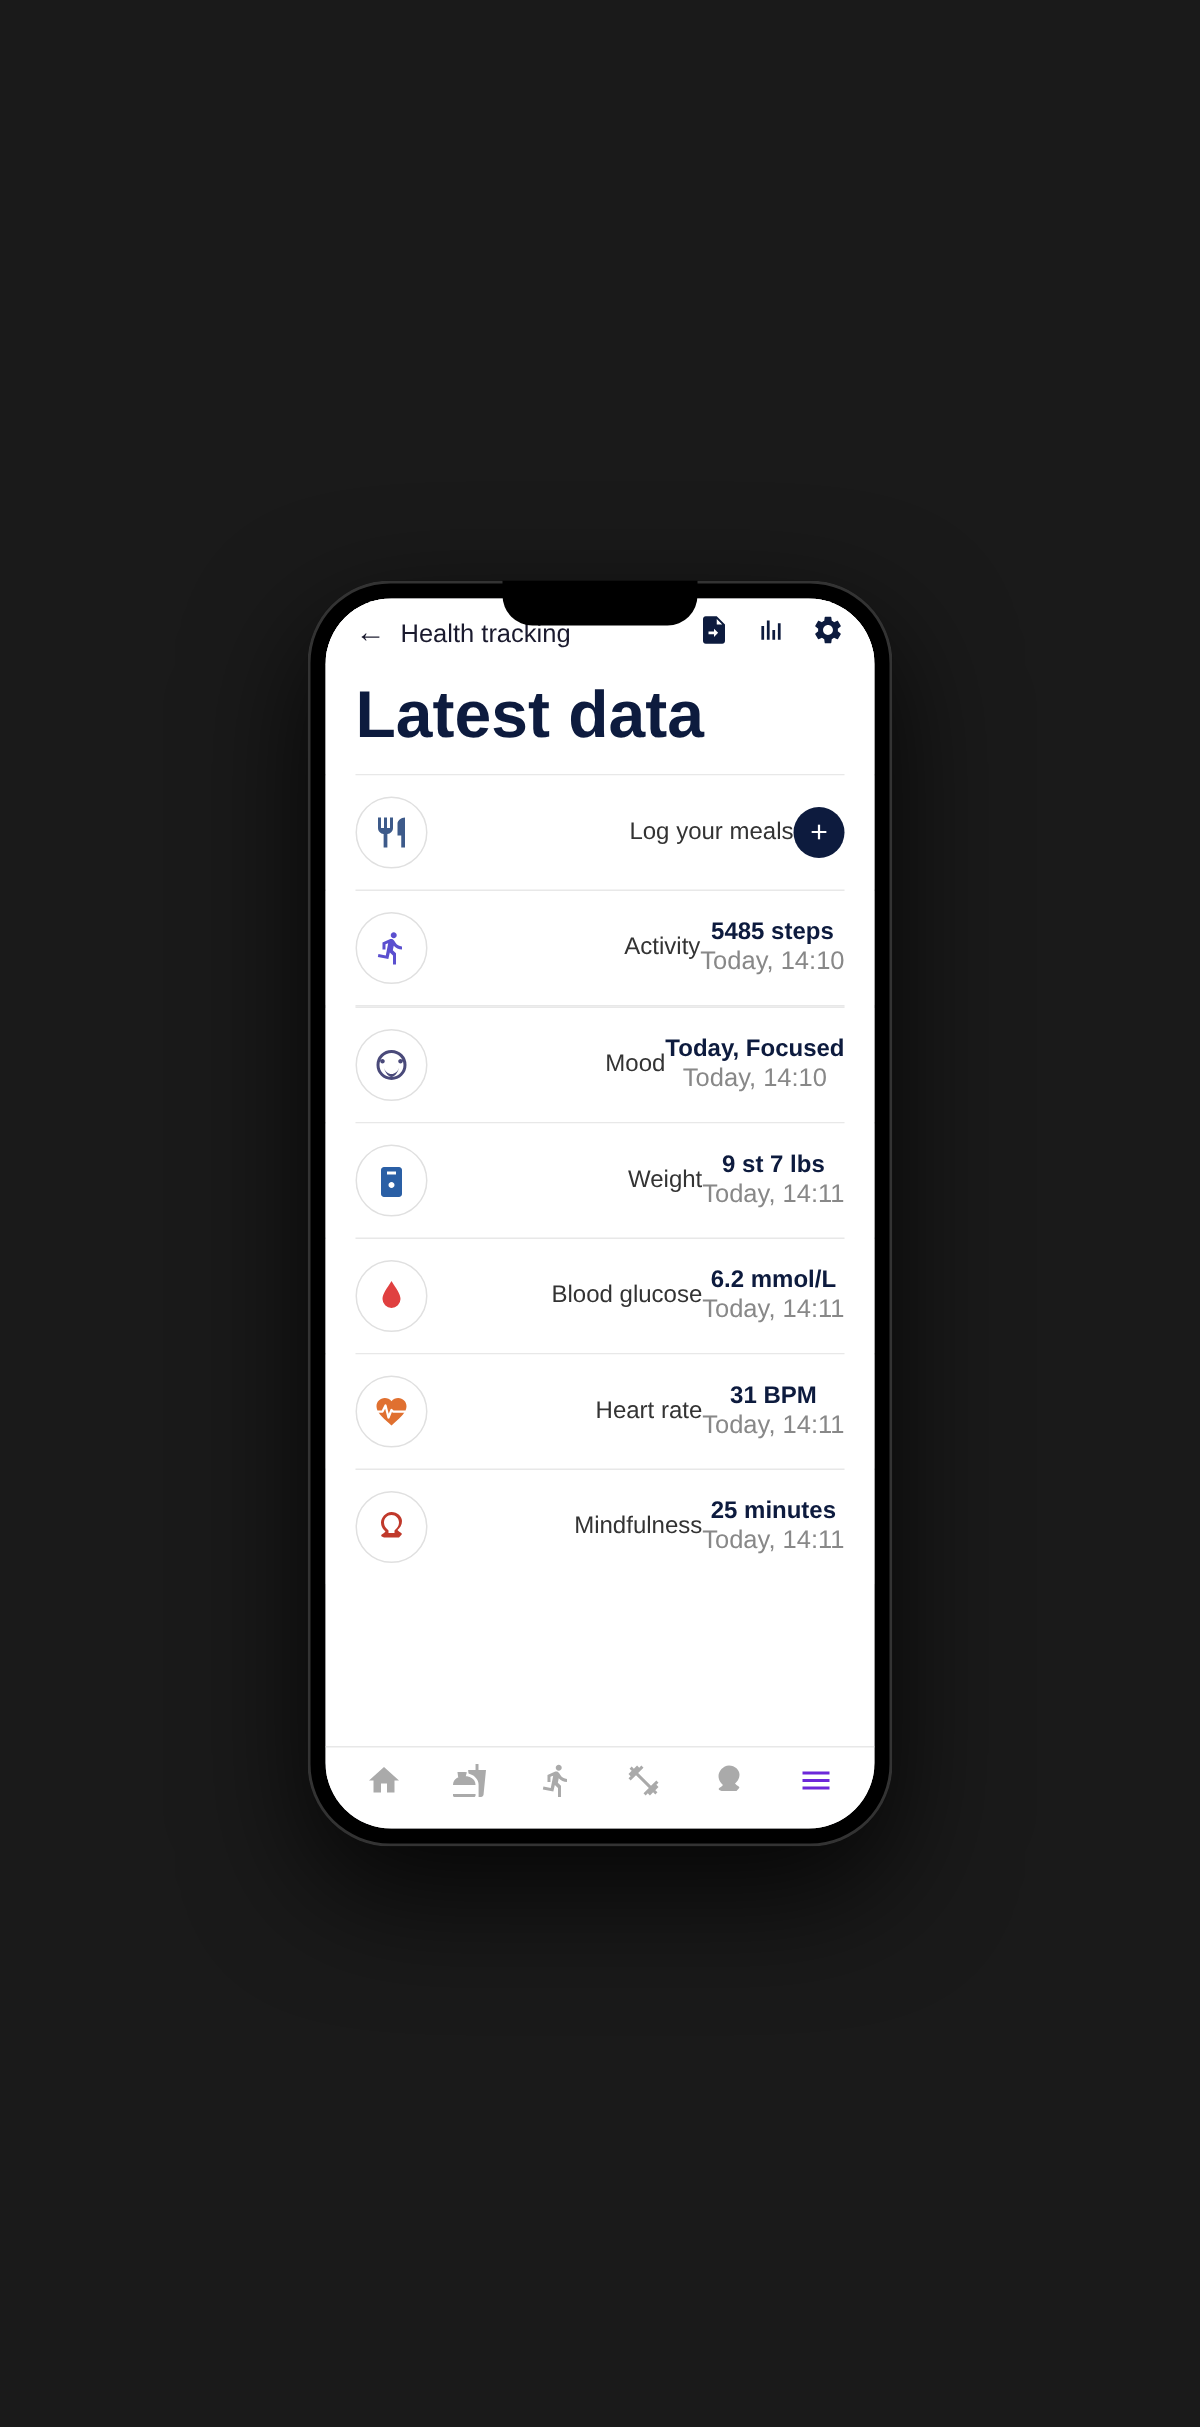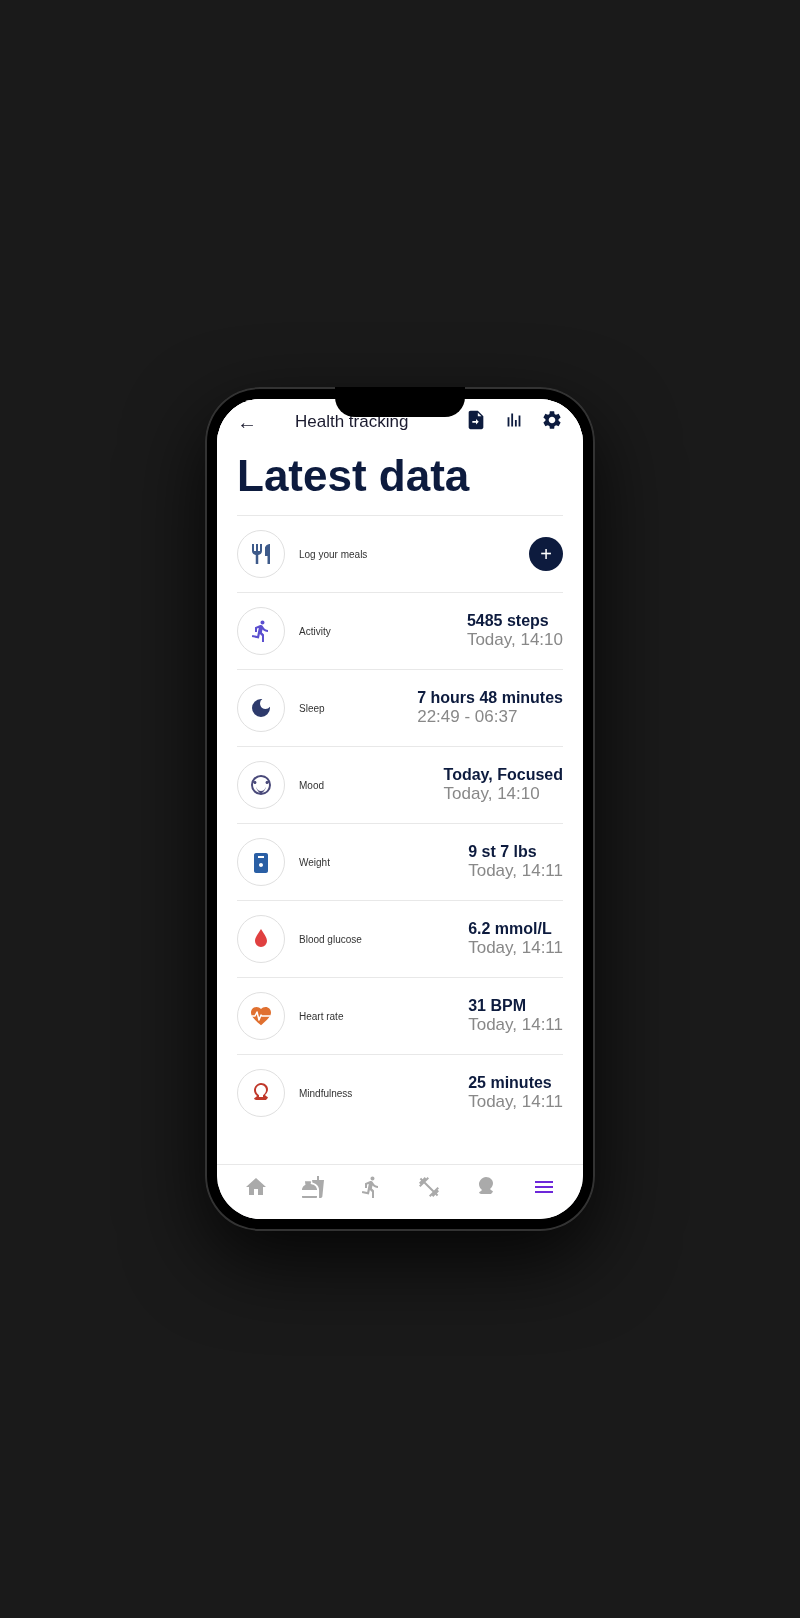--- a/index.html
+++ b/index.html
@@ -136,21 +136,20 @@
     }
     .back-arrow {
       font-size: 20px;
       color: #1a1a2e;
       font-weight: 300;
     }
     .nav-title {
       font-size: 17px;
       color: #1a1a2e;
       font-weight: 400;
-      margin-left: 28px;
     }
     .nav-icons {
       display: flex;
       align-items: center;
       gap: 16px;
     }
     .page-title {
       font-size: 44px;
       font-weight: 800;
       color: #0d1b3e;
@@ -179,27 +178,28 @@
       border-radius: 50%;
       border: 1.5px solid #e0e0e0;
       display: flex;
       align-items: center;
       justify-content: center;
       flex-shrink: 0;
       margin-right: 14px;
       background: #fff;
     }
     .item-label {
-      font-size: 10px;
+      font-size: 16px;
       color: #333;
       font-weight: 400;
       flex: 1;
+      text-align: right;
     }
     .item-value-wrap {
-      text-align: left;
+      text-align: center;
     }
     .item-value-main {
       font-size: 16px;
       font-weight: 700;
       color: #0d1b3e;
     }
     .item-value-sub {
       font-size: 17px;
       color: #888;
       font-weight: 400;
@@ -294,32 +294,20 @@
           </svg>
         </div>
         <span class="item-label">Activity</span>
         <div class="item-value-wrap">
           <div class="item-value-main">5485 steps</div>
           <div class="item-value-sub">Today, 14:10</div>
         </div>
       </div>
       <div class="divider"></div>
 
-      <div class="list-item">
-        <div class="item-icon-wrap">
-          <svg width="24" height="24" viewBox="0 0 24 24" fill="#2d3a6b">
-            <path d="M12 3a9 9 0 1 0 9 9c0-.46-.04-.92-.1-1.36a5.389 5.389 0 0 1-4.4 2.26 5.403 5.403 0 0 1-3.14-9.8c-.44-.06-.9-.1-1.36-.1z"></path>
-          </svg>
-        </div>
-        <span class="item-label">Sleep</span>
-        <div class="item-value-wrap">
-          <div class="item-value-main">7 hours 48 minutes</div>
-          <div class="item-value-sub">22:49 - 06:37</div>
-        </div>
-      </div>
       <div class="divider"></div>
 
       <div class="list-item">
         <div class="item-icon-wrap">
           <svg width="24" height="24" viewBox="0 0 24 24" fill="#4a4a7a">
             <path d="M19.5 9.5c0 .83-.67 1.5-1.5 1.5s-1.5-.67-1.5-1.5S17.17 8 18 8s1.5.67 1.5 1.5zM7.5 9.5C7.5 10.33 6.83 11 6 11s-1.5-.67-1.5-1.5S5.17 8 6 8s1.5.67 1.5 1.5zM12 18c-2.28 0-4.22-1.66-5-4H7c.78 3.34 3.35 6 5 6 1.65 0 4.22-2.66 5-6h-.03c-.77 2.35-2.72 4-4.97 4zm.08-16.08A10 10 0 0 0 2 12a10 10 0 0 0 10 10 10 10 0 0 0 10-10A10 10 0 0 0 12.08 1.92zM12 20c-4.41 0-8-3.59-8-8s3.59-8 8-8 8 3.59 8 8-3.59 8-8 8z"></path>
           </svg>
         </div>
         <span class="item-label">Mood</span>
         <div class="item-value-wrap">

